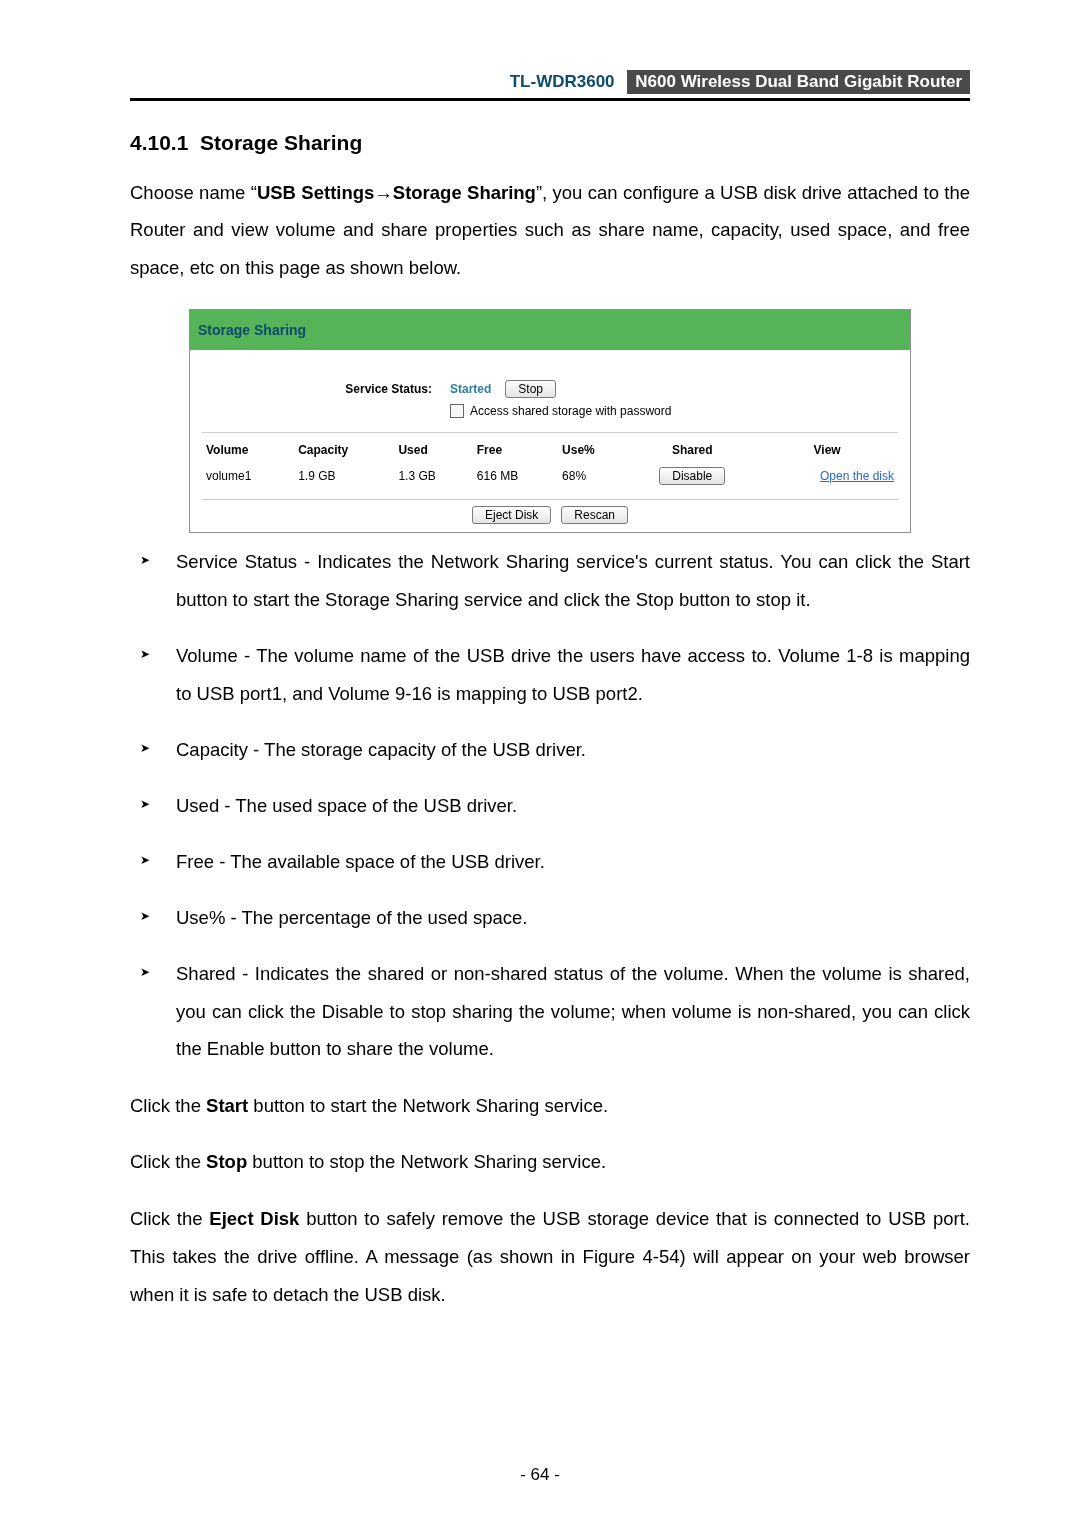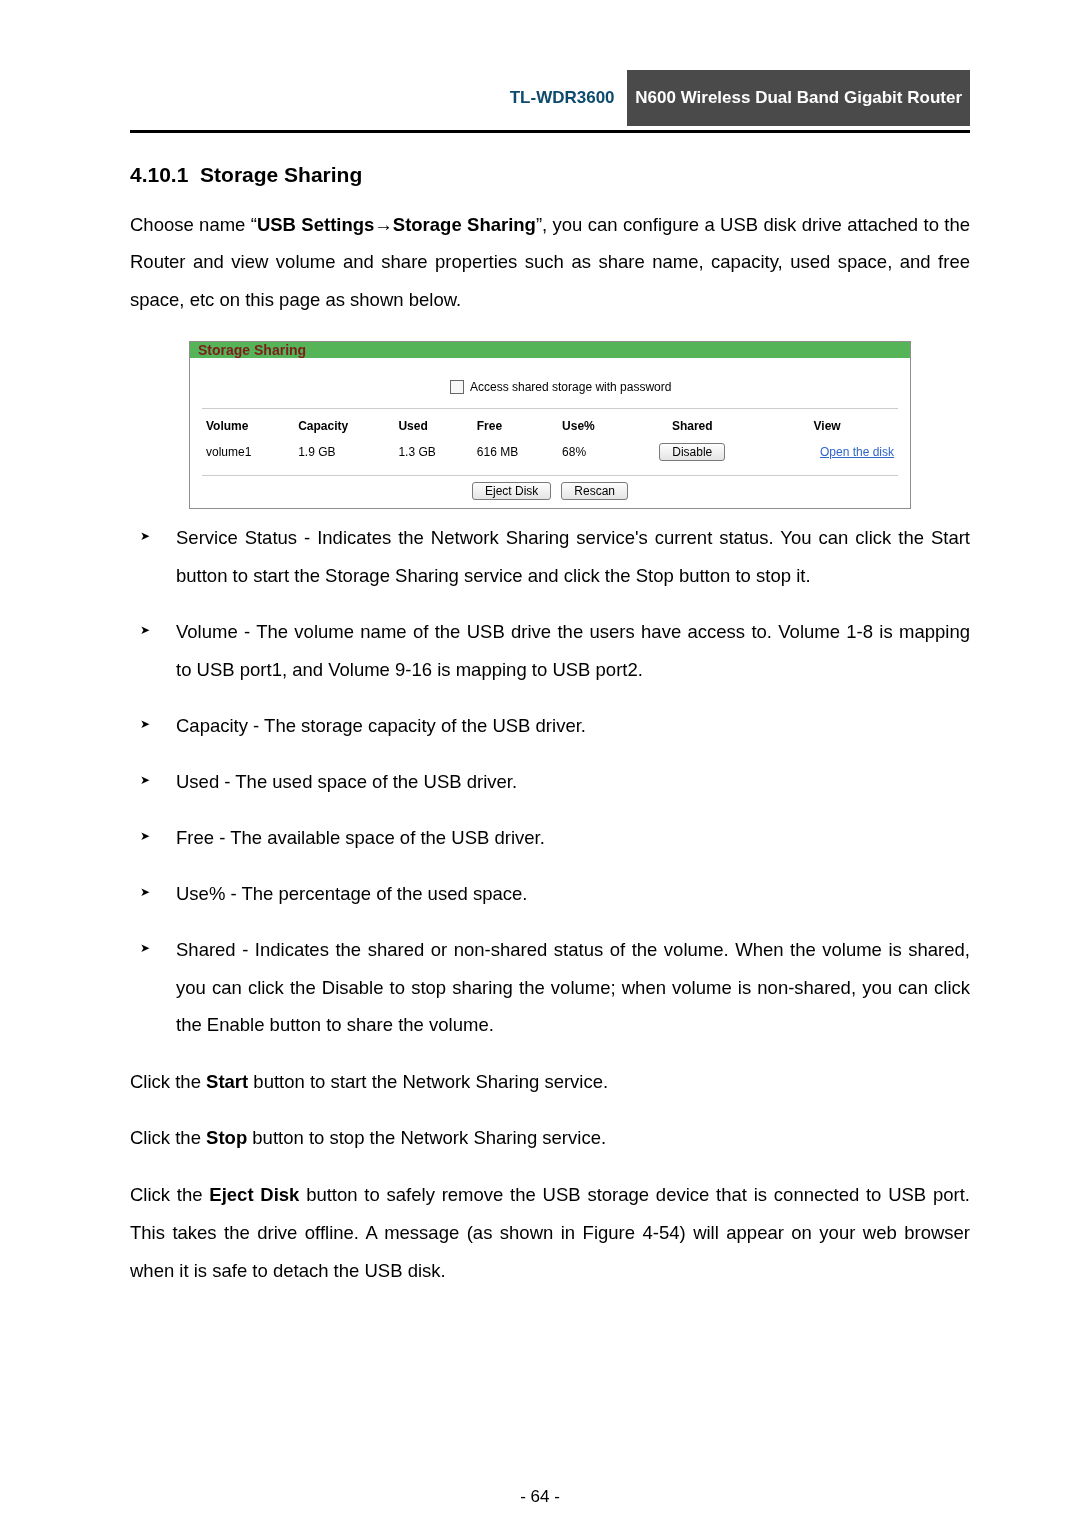--- a/index.html
+++ b/index.html
@@ -23,21 +23,21 @@
     font-weight: bold;
     font-size: 17px;
     padding-bottom: 4px;
     border-bottom: 3px solid #000;
   }
   .hdr .model { color:#0c4a6e; padding-right:8px; }
   .hdr .prod  {
     display:inline-block;
     background:#4a4a4a;
     color:#fff;
-    padding:18px 8px;
+    padding:2px 8px;
   }
   .sec-title {
     font-size: 21px;
     font-weight: bold;
     margin-top: 30px;
   }
   .body-text {
     font-size: 18.5px;
     line-height: 2.05;
     text-align: justify;
@@ -45,24 +45,24 @@
   .body-text .strong { font-weight: bold; }
 
   
   .panel-wrap {
     width: 720px;
     margin: 22px auto 10px auto;
     border: 1px solid #8e8e8e;
   }
   .panel-title {
     background:#54b457;
-    color:#7f1d1d;
+    color:#0c4a6e;
     font-weight:bold;
     font-size:14px;
-    padding:0 8px;
+    padding:12px 8px;
   }
   .panel-body {
     padding: 18px 12px 0 12px;
     font-size: 12px;
   }
   .status-row {
     display:flex;
     align-items:center;
     margin: 12px 0 6px 0;
   }
@@ -101,21 +101,21 @@
   }
   .arrow-list li::before{
     content:"\27A4";
     position:absolute;
     left:10px;
     top:5px;
     font-size:12px;
   }
   .footer-page{
     position:absolute;
-    bottom:20px;
+    bottom:42px;
     left:0; right:0;
     text-align:center;
     font-size:17px;
   }
 </style>
 </head>
 <body>
 
 <div class="page">
 
@@ -127,20 +127,25 @@
   <div class="sec-title">4.10.1&nbsp;&nbsp;Storage Sharing</div>
 
   <p class="body-text">
     <span>Choose name “</span><span class="strong">USB Settings→Storage Sharing</span><span>”, you can configure a USB disk drive attached to the Router and view volume and share properties such as share name, capacity, used space, and free space, etc on this page as shown below.</span>
   </p>
 
   <div class="panel-wrap">
     <div class="panel-title">Storage Sharing</div>
     <div class="panel-body">
 
+      <div class="status-row">
+        <span class="lbl">Service Status:</span>
+        <span class="val">Started</span>
+        <button class="ui-btn">Stop</button>
+      </div>
 
       <div class="chk-row">
         <span class="chk"></span>
         <span>Access shared storage with password</span>
       </div>
 
       <div class="sep"></div>
 
       <table class="vol">
         <tbody>

